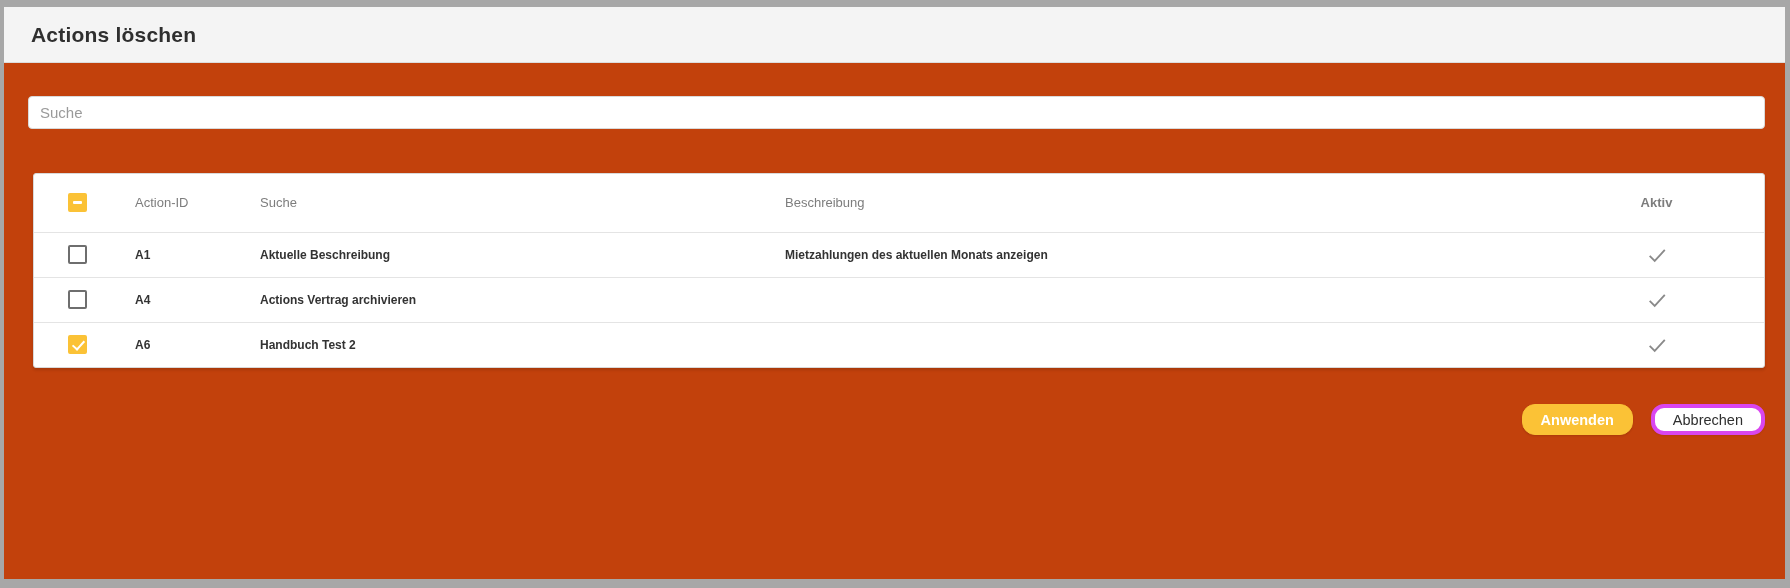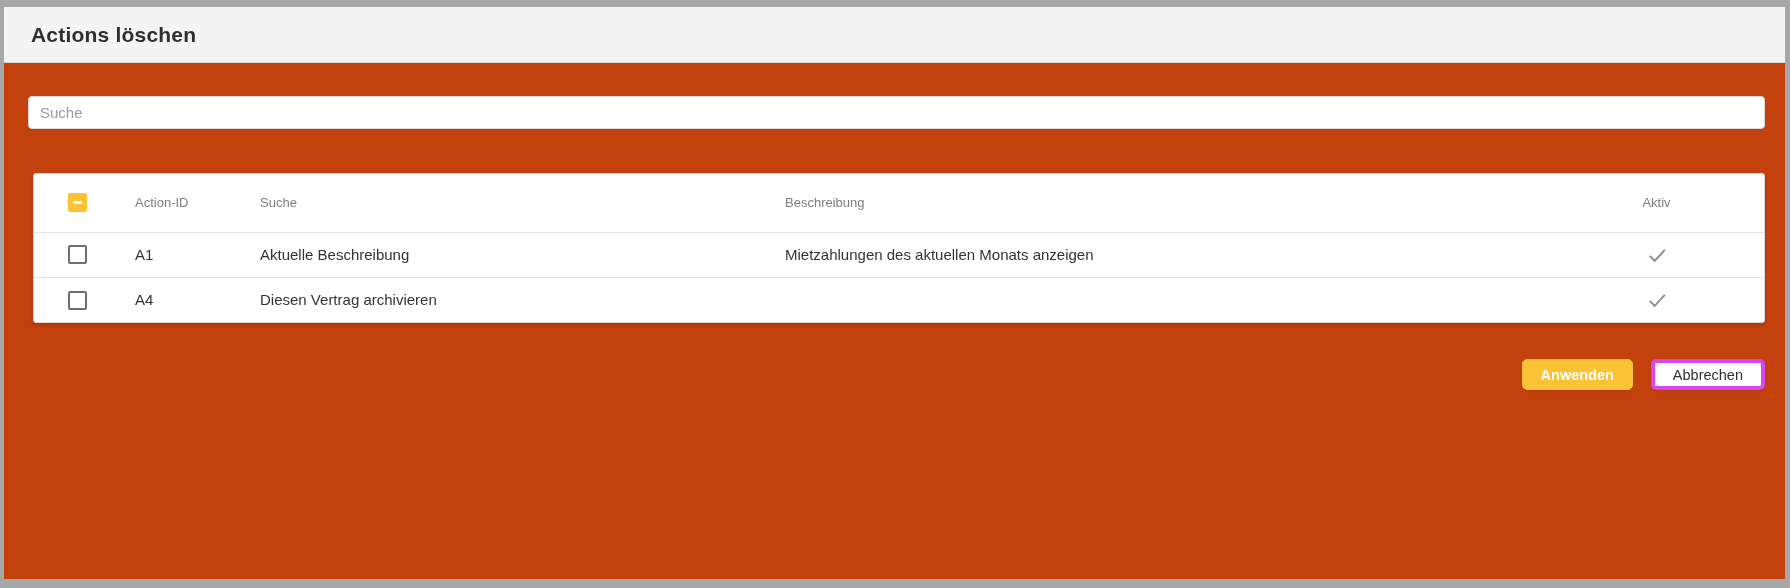--- a/index.html
+++ b/index.html
@@ -45,22 +45,22 @@
   col.c-check { width:101px; }
   col.c-id    { width:125px; }
   col.c-name  { width:525px; }
   col.c-desc  { width:auto;  }
   col.c-aktiv { width:215px; }
 
   thead tr { height:58px; }
   tbody tr { height:45px; border-top:1px solid #e4e4e4; }
 
   th { font-size:13px; font-weight:400; color:#7d7d7d; text-align:left; }
-  th.aktiv-h { font-weight:400; text-align:center; }
-  td { font-size:15px; color:#333333; text-align:left; vertical-align:middle; }
+  th.aktiv-h { font-weight:700; text-align:center; }
+  td { font-size:12px; color:#333333; text-align:left; vertical-align:middle;font-weight:bold; }
   .cell-check { padding-left:34px; }
   .cell-aktiv { text-align:center; }
   .check-icon { vertical-align:middle; }
 
   
   .cb {
     display:inline-block; width:19px; height:19px;
     border:2px solid #6e6e6e; border-radius:2px;
     background:#fff; position:relative; cursor:pointer; vertical-align:middle;
   }
@@ -75,21 +75,21 @@
     content:""; position:absolute; left:3px; top:6px;
     width:9px; height:3px; background:#ffffff; border-radius:1px;
   }
 
   
   .dialog-footer {
     margin-top:36px; display:flex; justify-content:flex-end;
     align-items:center; gap:18px; padding-bottom:7px;
   }
   .btn {
-    height:31px; padding:0 18px; border-radius:5px;
+    height:31px; padding:0 18px; border-radius:13px;
     font-size:14.5px; font-family:"Liberation Sans", sans-serif;
     display:inline-flex; align-items:center; cursor:pointer;
   }
   .btn-primary {
     background:#fbc236; border:1px solid #fbc236;
     color:#ffffff; font-weight:700;
     box-shadow:0 1px 2px rgba(0,0,0,0.12);
   }
   .btn-secondary {
     background:#ffffff; border:4px solid #d946ef;
@@ -137,21 +137,30 @@
               <td>A1</td>
               <td>Aktuelle Beschreibung</td>
               <td>Mietzahlungen des aktuellen Monats anzeigen</td>
               <td class="cell-aktiv"><svg class="check-icon" width="22" height="22" viewBox="0 0 24 24">
                     <path d="M4 13l5.5 5.5L20.5 6.5" fill="none" stroke="#8a8a8a" stroke-width="2"></path>
                   </svg></td>
             </tr>
             <tr>
               <td class="cell-check"><span class="cb"></span></td>
               <td>A4</td>
-              <td>Diesen Vertrag archivieren</td>
+              <td>Actions Vertrag archivieren</td>
+              <td></td>
+              <td class="cell-aktiv"><svg class="check-icon" width="22" height="22" viewBox="0 0 24 24">
+                    <path d="M4 13l5.5 5.5L20.5 6.5" fill="none" stroke="#8a8a8a" stroke-width="2"></path>
+                  </svg></td>
+            </tr>
+            <tr>
+              <td class="cell-check"><span class="cb checked"></span></td>
+              <td>A6</td>
+              <td>Handbuch Test 2</td>
               <td></td>
               <td class="cell-aktiv"><svg class="check-icon" width="22" height="22" viewBox="0 0 24 24">
                     <path d="M4 13l5.5 5.5L20.5 6.5" fill="none" stroke="#8a8a8a" stroke-width="2"></path>
                   </svg></td>
             </tr>
           </tbody>
         </table>
       </div>
 
       <div class="dialog-footer">

